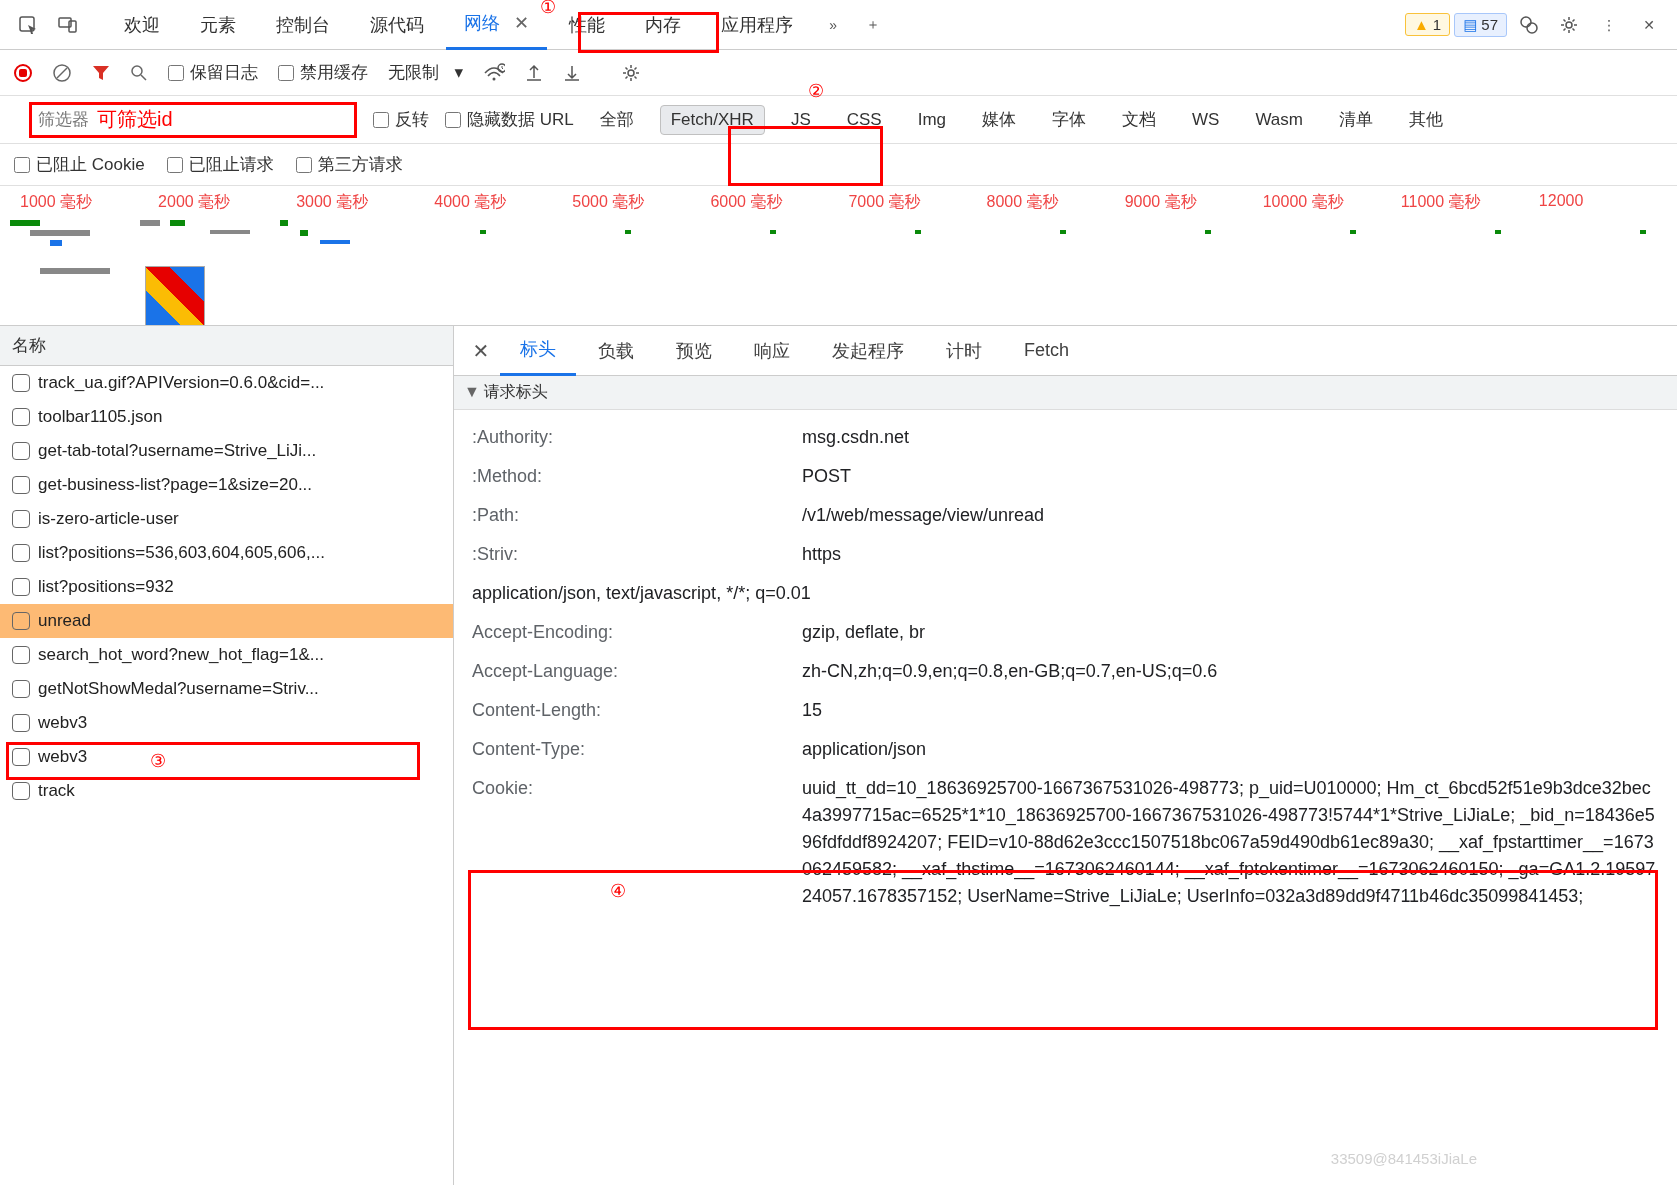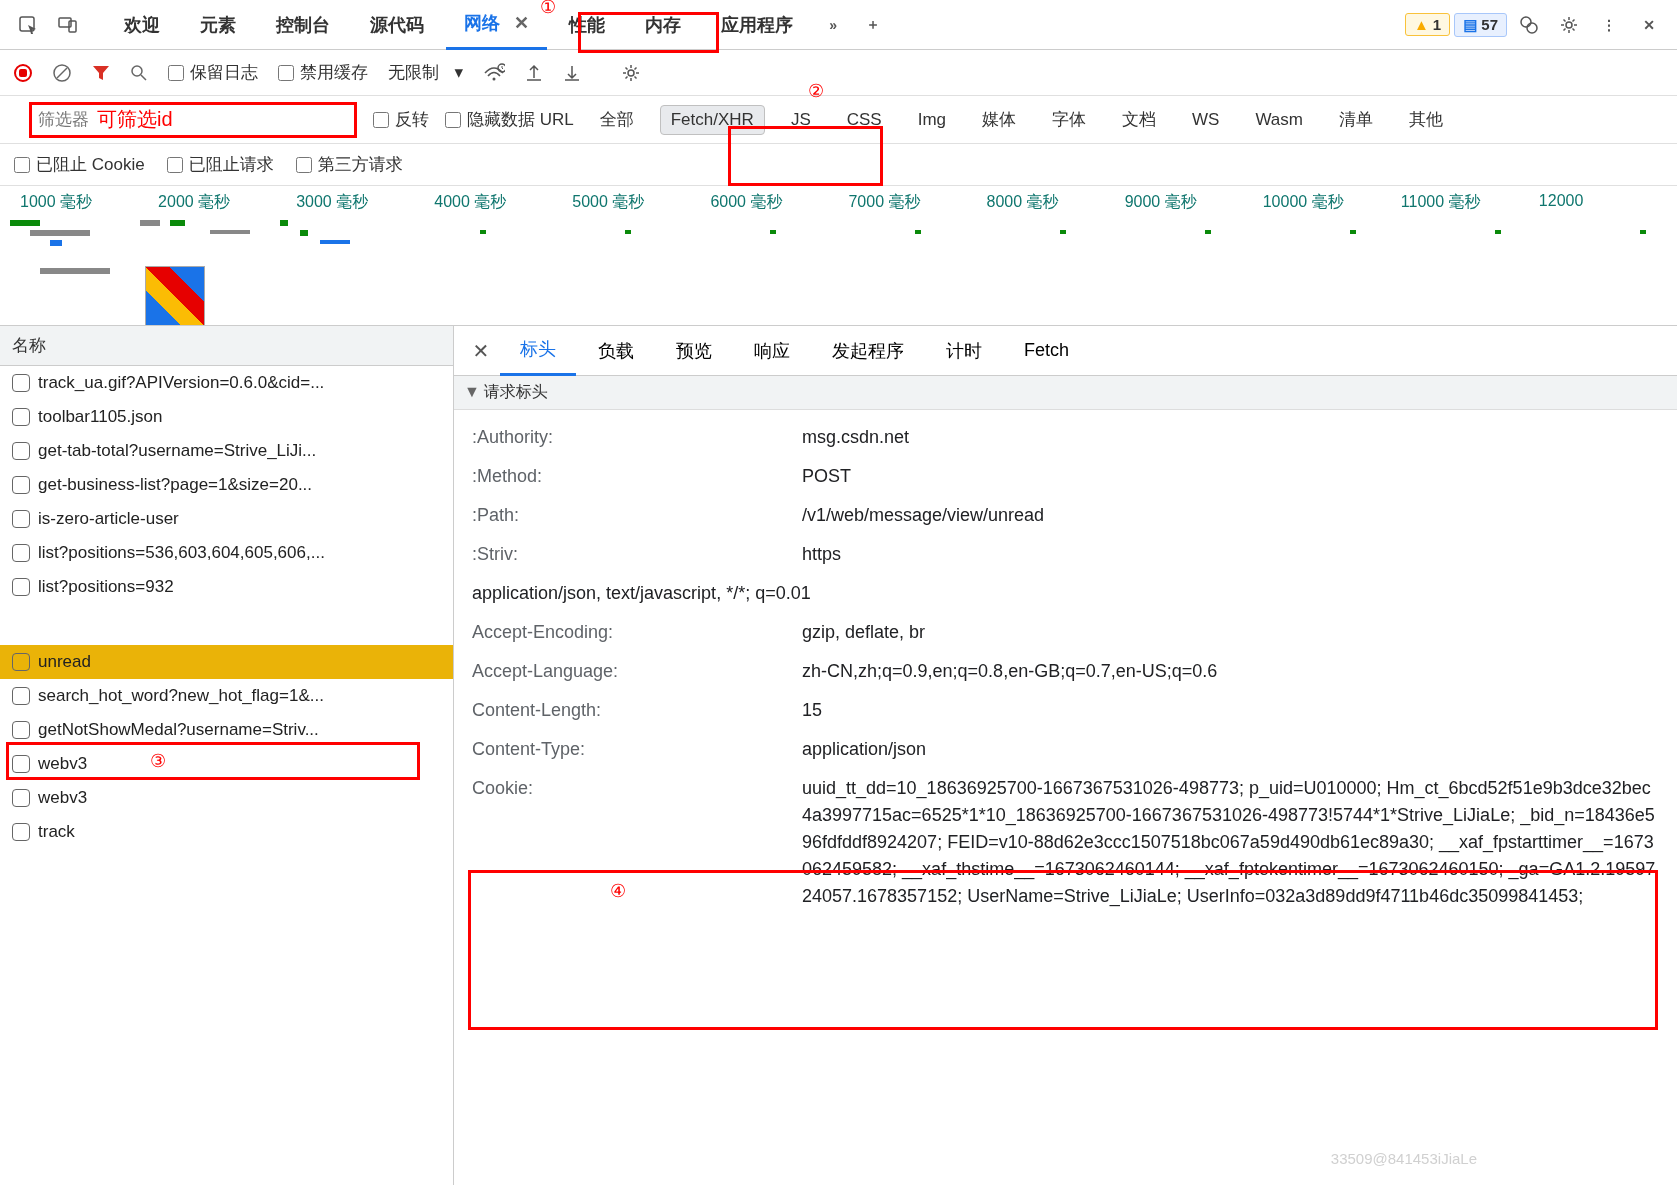--- a/index.html
+++ b/index.html
@@ -1,19 +1,19 @@
 <!DOCTYPE html>
 <html><head>
 <meta charset="utf-8">
 <style>
 * { box-sizing: border-box; margin: 0; padding: 0; }
 body { font-family: "Segoe UI", "Microsoft YaHei", Arial, sans-serif; font-size: 14px; color: #333; background: #fff; width: 1677px; height: 1185px; overflow: hidden; }
 
 
-.topbar { display: flex; align-items: center; height: 50px; border-bottom: 1px solid #ccc; padding: 0 10px; gap: 4px; font-weight: bold; }
+.topbar { display: flex; align-items: center; height: 50px; border-bottom: 1px solid #ccc; padding: 0 10px; gap: 4px; }
 .topbar .icon-btn { width: 36px; height: 36px; display: flex; align-items: center; justify-content: center; color: #555; cursor: pointer; }
 .topbar .tab { padding: 12px 18px; color: #333; cursor: pointer; position: relative; font-size: 18px; }
 .topbar .tab.active { color: #1a73e8; border-bottom: 3px solid #1a73e8; }
 .topbar .close-x { color: #666; margin-left: 4px; }
 .topbar .spacer { flex: 1; }
 .badge-warn { background: #fff8e1; border: 1px solid #f9c23a; color: #333; padding: 2px 8px; border-radius: 3px; display: flex; align-items: center; gap: 4px; font-size: 15px;}
 .badge-msg { background: #e8f0fe; border: 1px solid #a8c7fa; color: #333; padding: 2px 8px; border-radius: 3px; display: flex; align-items: center; gap: 4px; font-size: 15px;}
 .tri-warn { color: #f9ab00; }
 .msg-ico { color: #1a73e8; }
 
@@ -36,41 +36,41 @@
 .filterinput { border: 3px solid #ff0000; width: 328px; height: 36px; display: flex; align-items: center; padding: 0 6px; color: #ff0000; font-size: 20px; }
 .filterinput .ph { color: #777; font-size: 17px; margin-right: 8px; }
 .type-btn { padding: 4px 10px; cursor: pointer; border-radius: 4px; }
 .type-btn.sel { background: #e8eaed; border: 1px solid #c0c0c0; }
 
 
 .blockedrow { display: flex; align-items: center; height: 42px; border-bottom: 1px solid #e0e0e0; padding: 0 14px; gap: 22px; font-size: 17px; }
 
 
 .timeline { height: 140px; border-bottom: 1px solid #ccc; position: relative; padding-top: 6px; overflow: hidden; }
-.timeline .ticks { display: flex; gap: 0; font-size: 16px; color: #0f766e; padding-left: 20px; }
+.timeline .ticks { display: flex; gap: 0; font-size: 16px; color: #ef4444; padding-left: 20px; }
 .timeline .tick { width: 142px; white-space: nowrap; }
 .timeline .graph { position: absolute; top: 30px; left: 0; right: 0; bottom: 0; }
 .bar { position: absolute; height: 6px; background: #888; }
 .bar.g { background: #0a8a0a; }
 .bar.b { background: #1a73e8; }
 .thumb { position: absolute; width: 60px; height: 60px; top: 50px; left: 145px; background: linear-gradient(45deg,#1a73e8 30%,#fbbc04 30% 50%,#e60000 50% 70%,#1a73e8 70%); border:1px solid #aaa; }
 
 
 .main { display: flex; height: calc(100% - 50px - 46px - 48px - 42px - 140px); }
 .names { width: 454px; border-right: 1px solid #ccc; display: flex; flex-direction: column; }
 .names-hdr { background: #f1f3f4; padding: 8px 12px; font-size: 17px; border-bottom: 1px solid #ccc; }
 .names-list { overflow-y: auto; }
 .name-item { display: flex; align-items: center; gap: 8px; padding: 7px 12px; font-size: 17px; color: #222; cursor: pointer; white-space: nowrap; overflow: hidden; text-overflow: ellipsis; }
-.name-item.sel { background: #eab308; margin-top: 41px; }
+.name-item.sel { background: #fdba74; }
 .file-ico { width: 18px; height: 18px; border: 1.5px solid #666; border-radius: 4px; flex-shrink: 0; }
 
 .details { flex: 1; display: flex; flex-direction: column; }
 .dtabs { display: flex; align-items: center; height: 50px; border-bottom: 1px solid #ccc; gap: 2px; padding: 0 10px; font-size: 18px; }
 .dtabs .x { width: 34px; text-align: center; color: #555; cursor: pointer; font-size: 20px; }
-.dtab { padding: 12px 20px; color: #000000; cursor: pointer; }
+.dtab { padding: 12px 20px; color: #404040; cursor: pointer; }
 .dtab.active { color: #1a73e8; border-bottom: 3px solid #1a73e8; }
 
 .section-hdr { background: #f1f3f4; padding: 6px 10px; font-size: 16px; color: #333; border-bottom: 1px solid #ddd; }
 .section-hdr .tri { color: #666; margin-right: 4px; }
 .hdrs { padding: 8px 18px; overflow-y: auto; font-size: 18px; }
 .hdr-row { display: flex; padding: 6px 0; line-height: 1.5; }
 .hdr-name { width: 330px; color: #5f6368; flex-shrink:0;}
 .hdr-val { flex: 1; color: #202124; word-break: break-all; }
 
 svg { display: block; }

